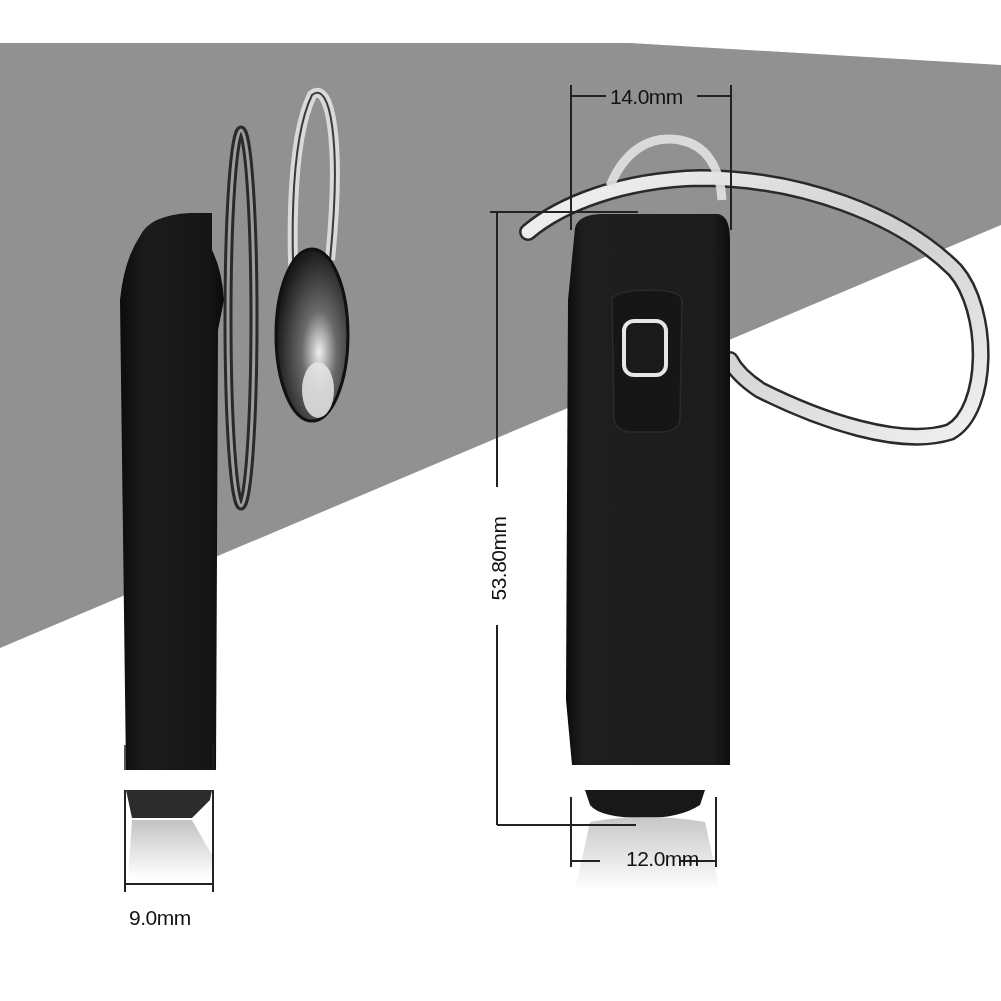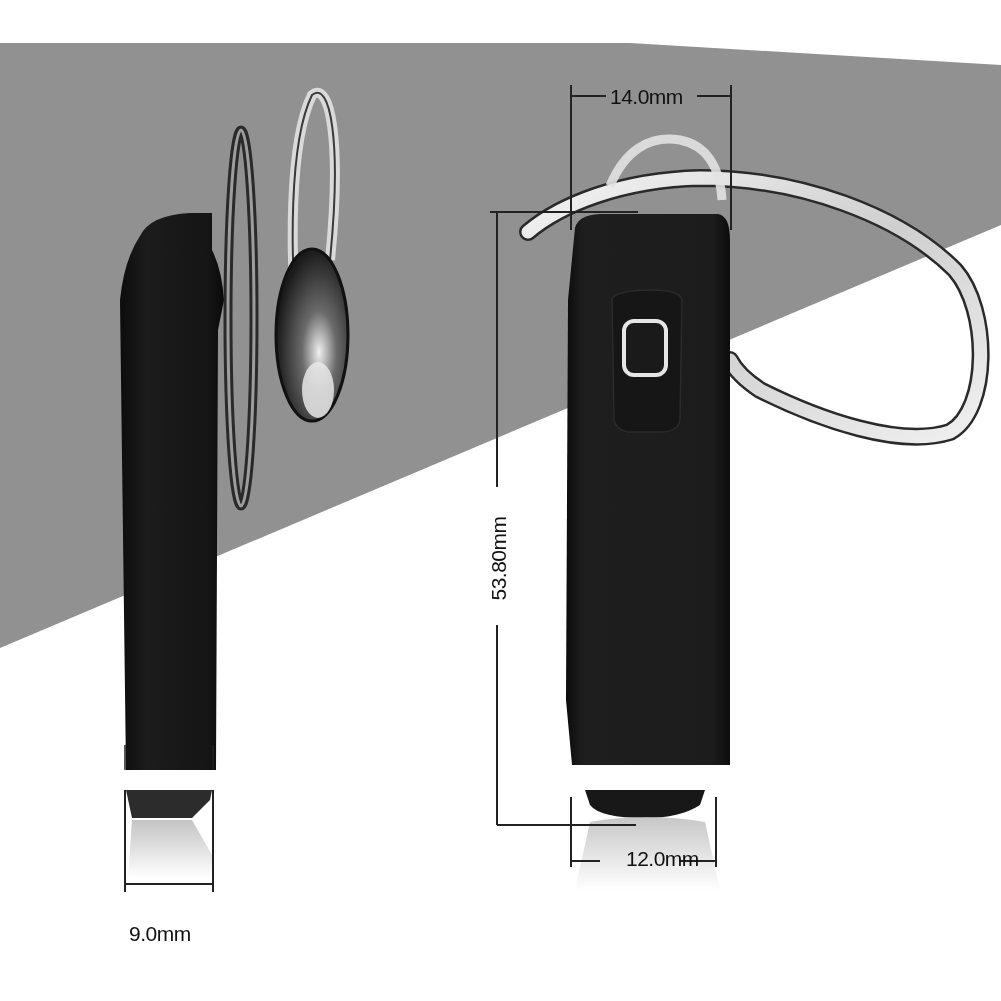--- a/index.html
+++ b/index.html
@@ -2,21 +2,21 @@
 <html><head>
 <meta charset="utf-8">
 <style>
   html, body { margin:0; padding:0; background:#ffffff; }
   body { width:1001px; height:1001px; position:relative; overflow:hidden; font-family:"Liberation Sans", sans-serif; }
   #stage { position:absolute; left:0; top:0; width:1001px; height:1001px; }
   .dim-label { position:absolute; font-family:"Liberation Sans", sans-serif; font-size:21px; color:#111; white-space:nowrap; letter-spacing:-0.5px; line-height:1; }
   .lbl-top { left:608px; top:86px; background:transparent; padding:0 2px; }
   .lbl-height { left:468px; top:548px; transform:rotate(-90deg); transform-origin:center center; width:120px; text-align:center; margin-left:-30px; }
   .lbl-bottom-right { left:626px; top:848px; }
-  .lbl-bottom-left { left:129px; top:907px;margin-top:16px; }
+  .lbl-bottom-left { left:129px; top:907px; }
 </style>
 </head>
 <body>
 
 <div id="stage">
 <svg width="1001" height="1001" viewBox="0 0 1001 1001" xmlns="http://www.w3.org/2000/svg">
   <defs>
     <linearGradient id="bodyGradL" x1="0" x2="1" y1="0" y2="0">
       <stop offset="0" stop-color="#0c0c0c"></stop>
       <stop offset="0.25" stop-color="#1c1c1c"></stop>

